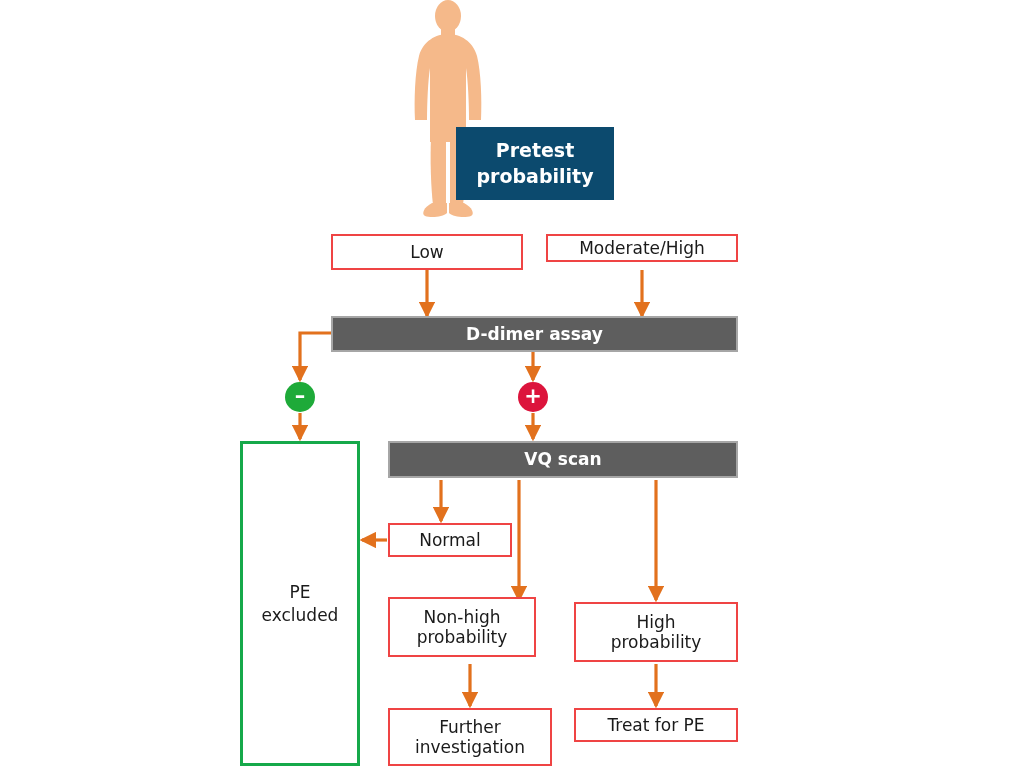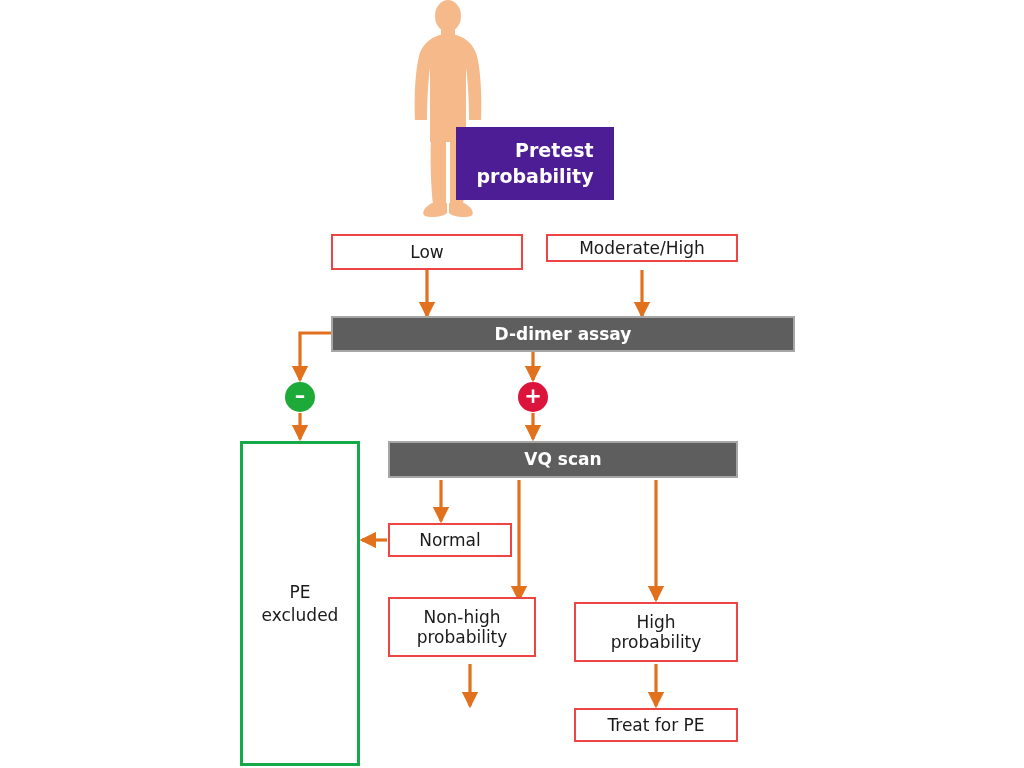--- a/index.html
+++ b/index.html
@@ -56,26 +56,25 @@
 
   .box-grey {
     background: #5e5e5e;
     border: 2px solid #a6a6a6;
     color: #ffffff;
     font-size: 17px;
     font-weight: bold;
   }
 
   .box-orange {
-    background: #4c1d95;
+    background: #0c4a6e;
     color: #ffffff;
     font-size: 19px;
     font-weight: bold;
     line-height: 1.32;
-    text-align: right;
   }
 
   .box-green-outline {
     background: #ffffff;
     border: 3px solid #16a94a;
     color: #1a1a1a;
     font-size: 17px;
     line-height: 1.3;
   }
 
@@ -177,21 +176,21 @@
   </div>
 
   <div class="node box-white" style="left:331px; top:234px; width:192px; height:36px;">
     <span>Low</span>
   </div>
 
   <div class="node box-white" style="left:546px; top:234px; width:192px; height:28px;">
     <span>Moderate/High</span>
   </div>
 
-  <div class="node box-grey" style="left:331px; top:316px; width:464px; height:36px;">
+  <div class="node box-grey" style="left:331px; top:316px; width:407px; height:36px;">
     <span>D-dimer assay</span>
   </div>
 
   <div class="sign neg" style="left:285px; top:382px;">
     <span class="glyph">–</span>
   </div>
 
   <div class="sign pos" style="left:518px; top:382px;">
     <span class="glyph">+</span>
   </div>
@@ -218,18 +217,24 @@
     </span>
   </div>
 
   <div class="node box-white" style="left:574px; top:602px; width:164px; height:60px;">
     <span>
       <span>High</span><br>
       <span>probability</span>
     </span>
   </div>
 
+  <div class="node box-white" style="left:388px; top:708px; width:164px; height:58px;">
+    <span>
+      <span>Further</span><br>
+      <span>investigation</span>
+    </span>
+  </div>
 
   <div class="node box-white" style="left:574px; top:708px; width:164px; height:34px;">
     <span>Treat for PE</span>
   </div>
 
 </div>
 
 </body></html>

